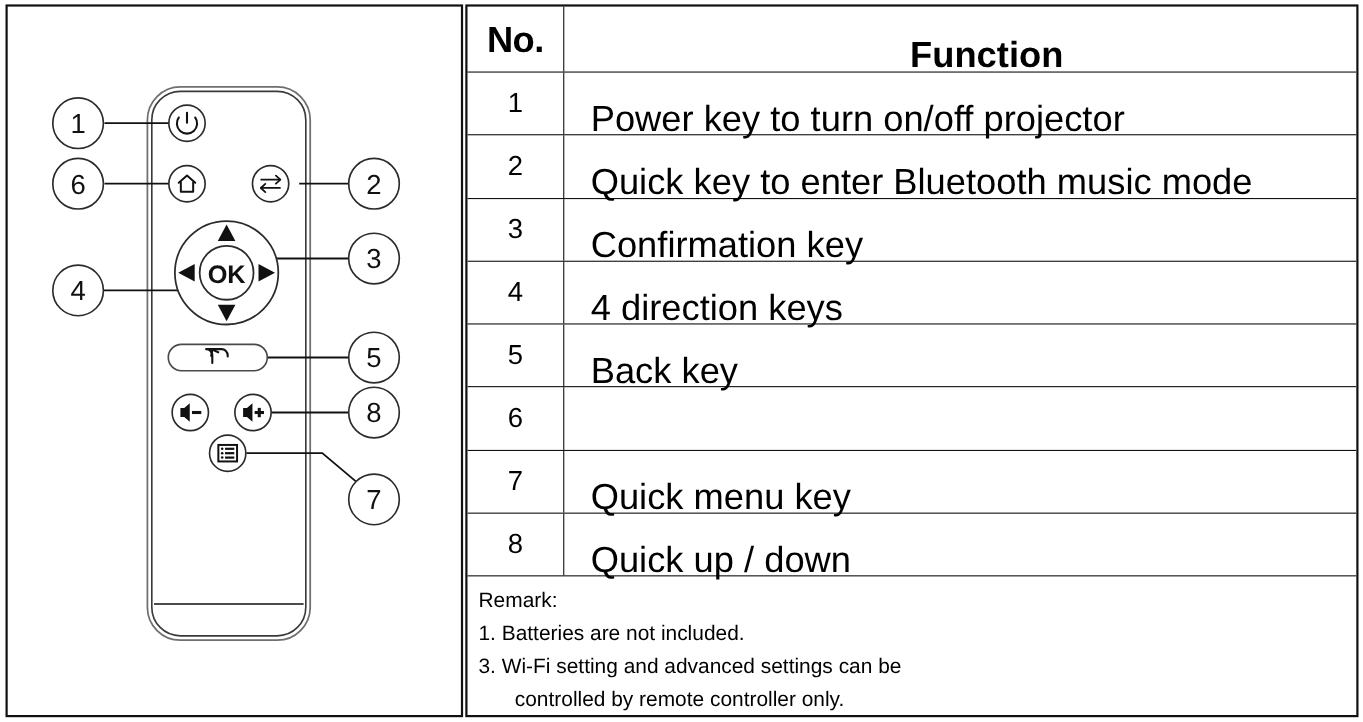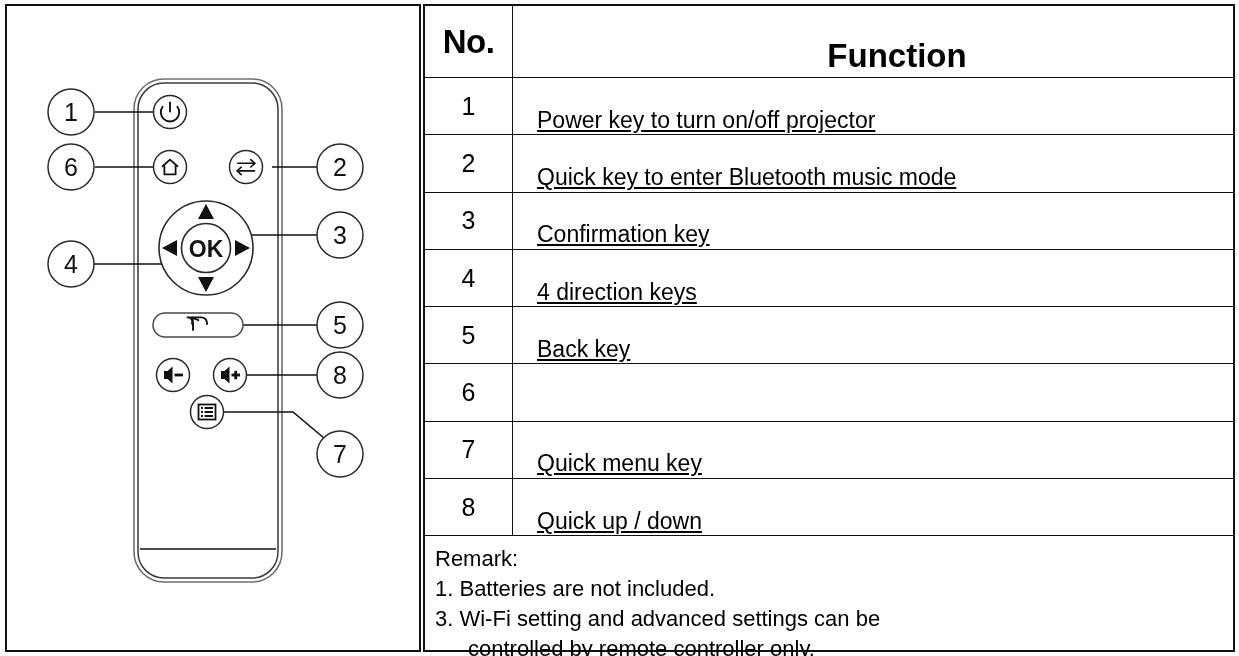--- a/index.html
+++ b/index.html
@@ -54,44 +54,44 @@
     text-align:center;
   }
   .cell-fn{
     flex:1 1 auto;
     box-sizing:border-box;
     display:flex;
     align-items:center;
     padding-left:24px;
     margin-top:28px;
   }
-  #header-row{height:72px;gap:48px;}
+  #header-row{height:60px;gap:48px;}
   #header-row .cell-no{
     font-size:33px;
     font-weight:bold;
     letter-spacing:-0.5px;
   }
   #header-row .cell-fn{
     font-size:33px;
     font-weight:bold;
     justify-content:center;
     padding-left:0;
   }
   .data-row{height:57.3px;}
   .data-row .cell-no{font-size:25px;}
-  .data-row .cell-fn{font-size:23px;text-decoration:underline;}
+  .data-row .cell-fn{font-size:33px;}
 
   #remark-row{
     height:131px;
     display:block;
     box-sizing:border-box;
     padding:8px 0 0 10px;
   }
   .remark-line{
-    font-size:22px;
+    font-size:19px;
     line-height:30px;
     white-space:pre;
   }
   .remark-indent{padding-left:33px;}
 </style>
 </head>
 <body>
 
 <div id="page">
 

